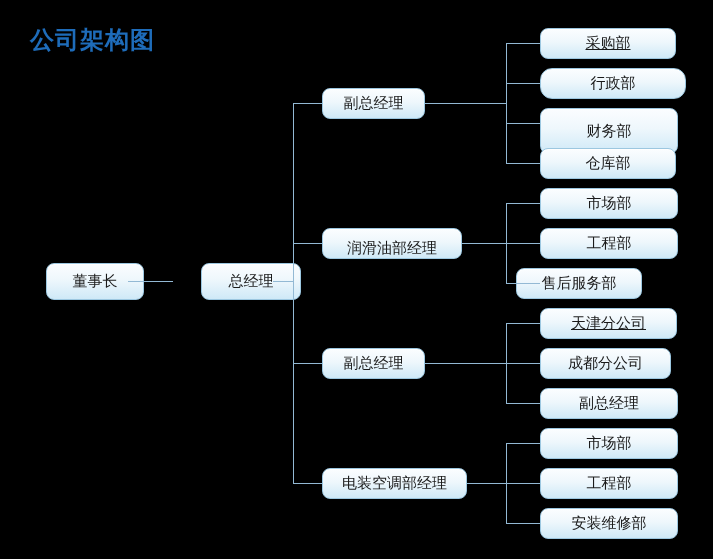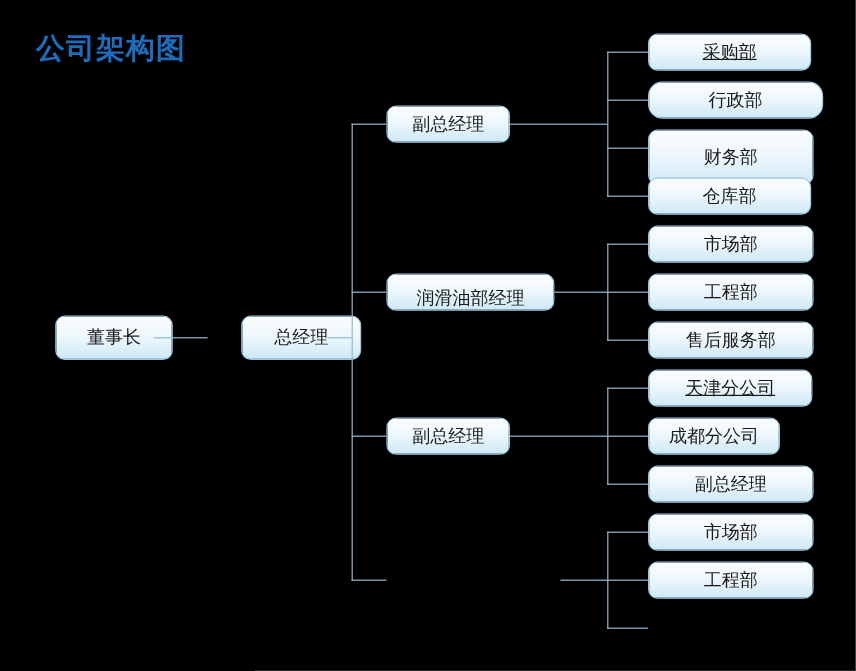--- a/index.html
+++ b/index.html
@@ -60,59 +60,65 @@
 
   <div class="node" style="left:322px; top:88px; width:103px; height:31px;">
     <span>副总经理</span>
   </div>
   <div class="node" style="left:322px; top:228px; width:140px; height:31px;align-items:flex-end;">
     <span>润滑油部经理</span>
   </div>
   <div class="node" style="left:322px; top:348px; width:103px; height:31px;">
     <span>副总经理</span>
   </div>
+  <div class="node" style="left:322px; top:468px; width:145px; height:31px;">
+    <span>电装空调部经理</span>
+  </div>
 
   <div class="node" style="left:540px; top:28px;  width:136px; height:31px;text-decoration:underline;">
       <span>采购部</span>
     </div>
   <div class="node" style="left:540px; top:68px;  width:146px; height:31px;border-radius:12px;">
       <span>行政部</span>
     </div>
   <div class="node" style="left:540px; top:108px; width:138px; height:46px;">
       <span>财务部</span>
     </div>
   <div class="node" style="left:540px; top:148px; width:136px; height:31px;">
       <span>仓库部</span>
     </div>
 
   <div class="node" style="left:540px; top:188px; width:138px; height:31px;">
       <span>市场部</span>
     </div>
   <div class="node" style="left:540px; top:228px; width:138px; height:31px;">
       <span>工程部</span>
     </div>
-  <div class="node" style="left:540px; top:268px; width:138px; height:31px;">
+  <div class="node" style="left:516px; top:268px; width:126px; height:31px;">
       <span>售后服务部</span>
     </div>
 
   <div class="node" style="left:540px; top:308px; width:137px; height:31px;text-decoration:underline;">
       <span>天津分公司</span>
     </div>
-  <div class="node" style="left:540px; top:348px; width:110px; height:31px;">
+  <div class="node" style="left:540px; top:348px; width:131px; height:31px;">
       <span>成都分公司</span>
     </div>
   <div class="node" style="left:540px; top:388px; width:138px; height:31px;">
       <span>副总经理</span>
     </div>
 
   <div class="node" style="left:540px; top:428px; width:138px; height:31px;">
       <span>市场部</span>
     </div>
   <div class="node" style="left:540px; top:468px; width:138px; height:31px;">
       <span>工程部</span>
+    </div>
+  <div class="node" style="left:540px; top:508px; width:138px; height:31px;">
+      <span>安装维修部</span>
     </div>
 
   <div class="hline" style="left:128px; top:281px; width:45px;"></div>
   <div class="hline" style="left:273px; top:281px; width:20px;"></div>
   <div class="vline" style="left:293px; top:103px; height:381px;"></div>
 
   <div class="hline" style="left:293px; top:103px; width:29px;"></div>
   <div class="hline" style="left:293px; top:243px; width:29px;"></div>
   <div class="hline" style="left:293px; top:363px; width:29px;"></div>
   <div class="hline" style="left:293px; top:483px; width:29px;"></div>

